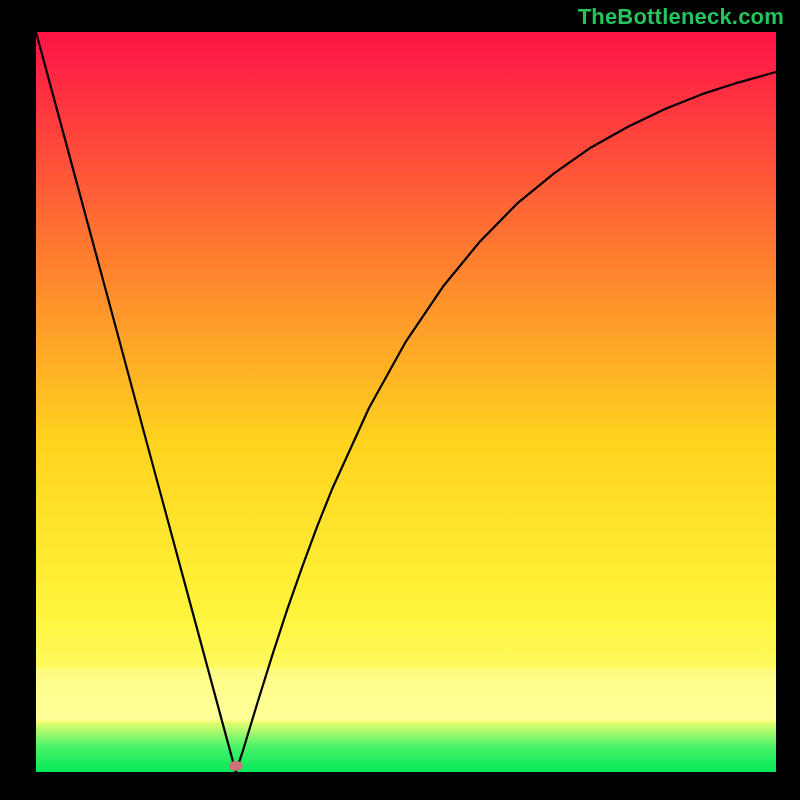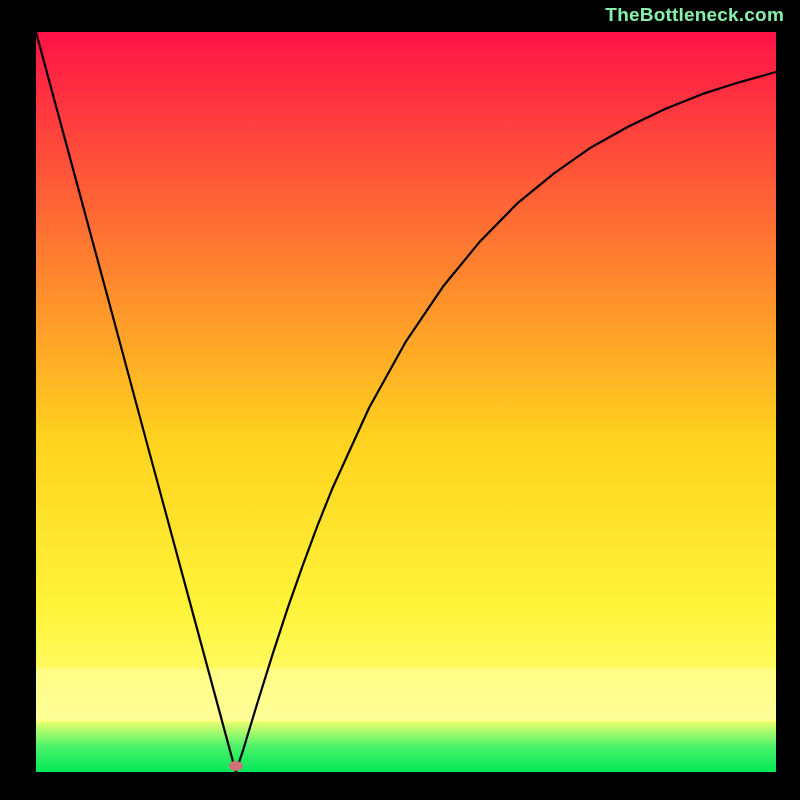--- a/index.html
+++ b/index.html
@@ -14,23 +14,23 @@
   .frame {
     position: relative;
     width: 800px;
     height: 800px;
     background: #000;
   }
   .watermark {
     position: absolute;
     top: 4px;
     right: 16px;
-    font-size: 19px;
+    font-size: 22px;
     font-weight: 600;
-    color: #86efac;
+    color: #22c55e;
     letter-spacing: 0.2px;
     z-index: 5;
     font-family: Arial, Helvetica, sans-serif;
   }
   .plot-wrap {
     position: absolute;
     left: 36px;
     top: 32px;
     width: 740px;
     height: 740px;

